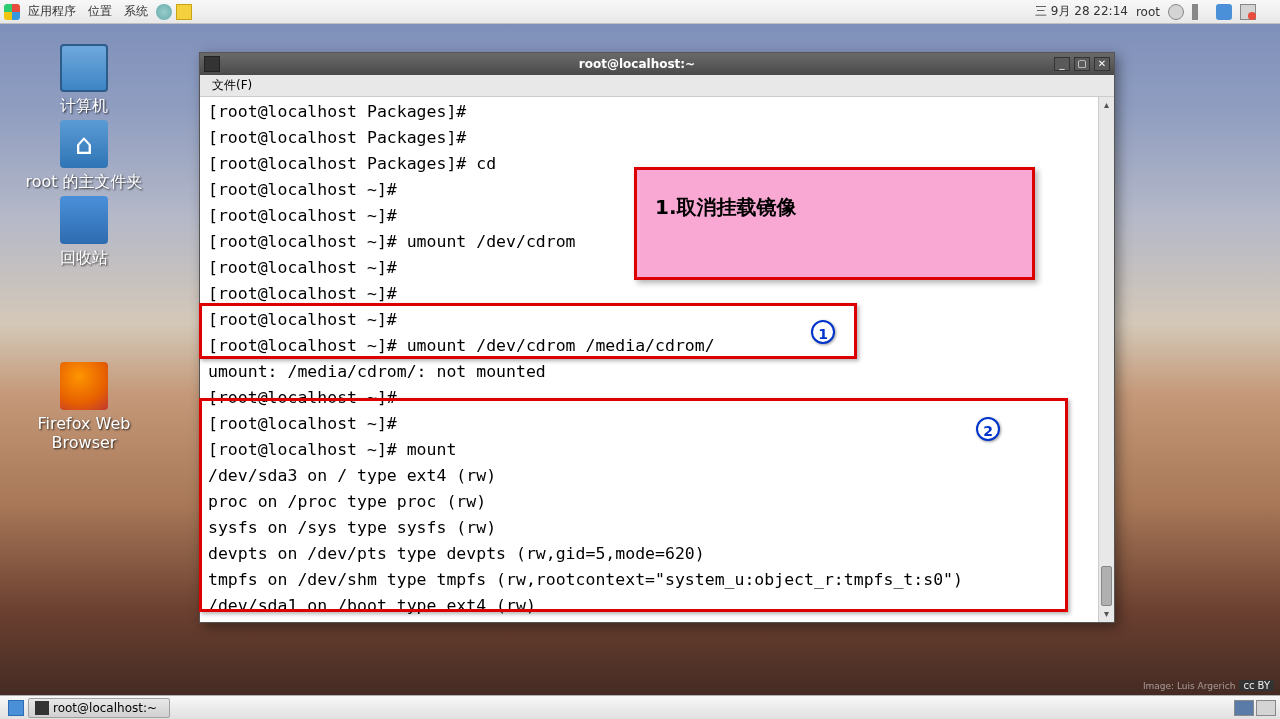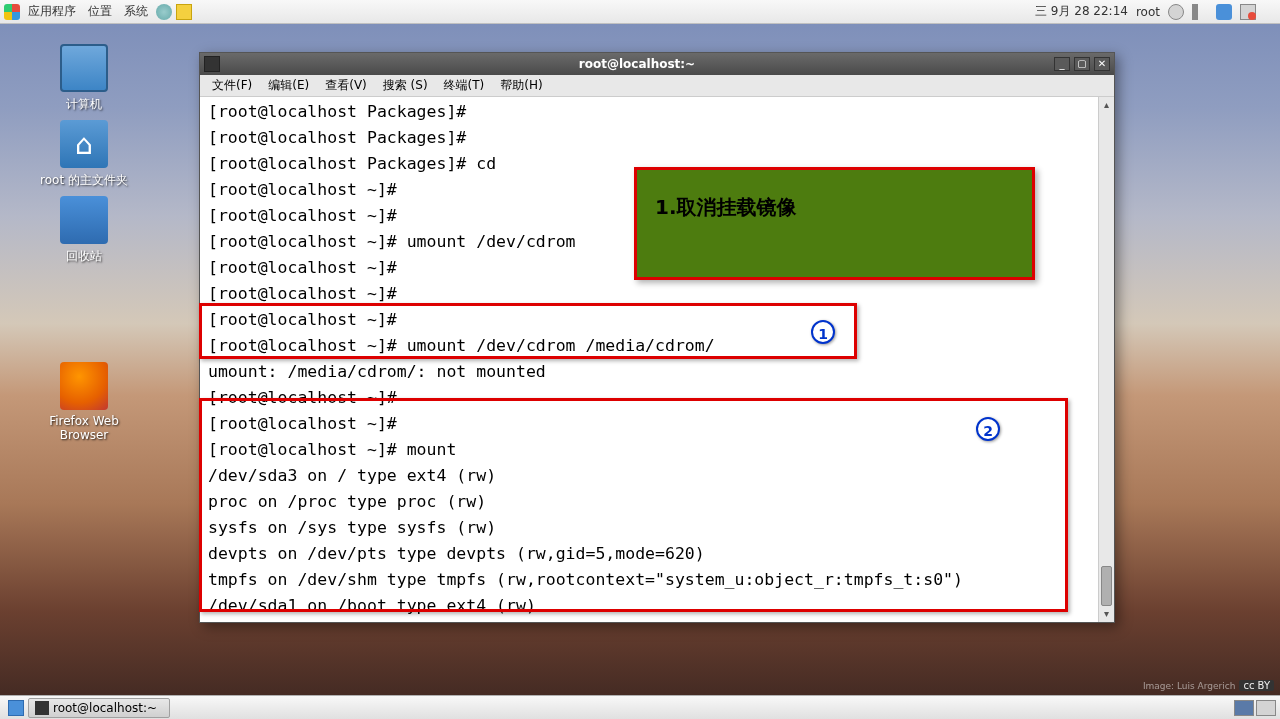--- a/index.html
+++ b/index.html
@@ -41,21 +41,21 @@
       text-align: center;
       cursor: pointer;
     }
     .desktop-icon .icon-box {
       width: 48px; height: 48px;
       margin: 0 auto 4px;
       border-radius: 4px;
     }
     .desktop-icon .label {
       color: #fff;
-      font-size: 12px;
+      font-size: 16px;
       text-shadow: 1px 1px 2px rgba(0,0,0,0.8);
     }
     .icon-computer { background: linear-gradient(#6fa8dc, #3d85c6); border: 2px solid #2c5d8a; }
     .icon-home { 
       background: linear-gradient(#5b9bd5, #2e75b6); 
       border-radius: 6px;
       position: relative;
     }
     .icon-home::after {
       content: "⌂";
@@ -111,20 +111,21 @@
       border: 1px solid #222;
     }
     .menubar {
       height: 22px;
       background: #e8e8e8;
       border-bottom: 1px solid #ccc;
       display: flex;
       font-size: 12px;
       padding: 0 6px;
       gap: 4px;
+      flex-direction: column;
     }
     .menu-item { padding: 2px 6px; cursor: pointer; }
     .terminal-body {
       position: relative;
       width: 100%;
       height: calc(100% - 44px);
       background: #fff;
       overflow: hidden;
     }
     .terminal-text {
@@ -181,21 +182,21 @@
       border: 3px solid #dd0000;
       pointer-events: none;
       box-shadow: 2px 2px 4px rgba(0,0,0,0.3);
     }
     .annotation-note {
       position: absolute;
       left: 634px;
       top: 167px;
       width: 401px;
       height: 113px;
-      background: #4d7c0f;
+      background: #f9a8d4;
       border: 3px solid #dd0000;
       padding: 16px 18px;
       font-size: 20px;
       font-weight: bold;
       color: #000;
       box-shadow: 3px 3px 6px rgba(0,0,0,0.3);
     }
     .annotation-note div { margin: 8px 0; }
     .circled-number {
       position: absolute;

